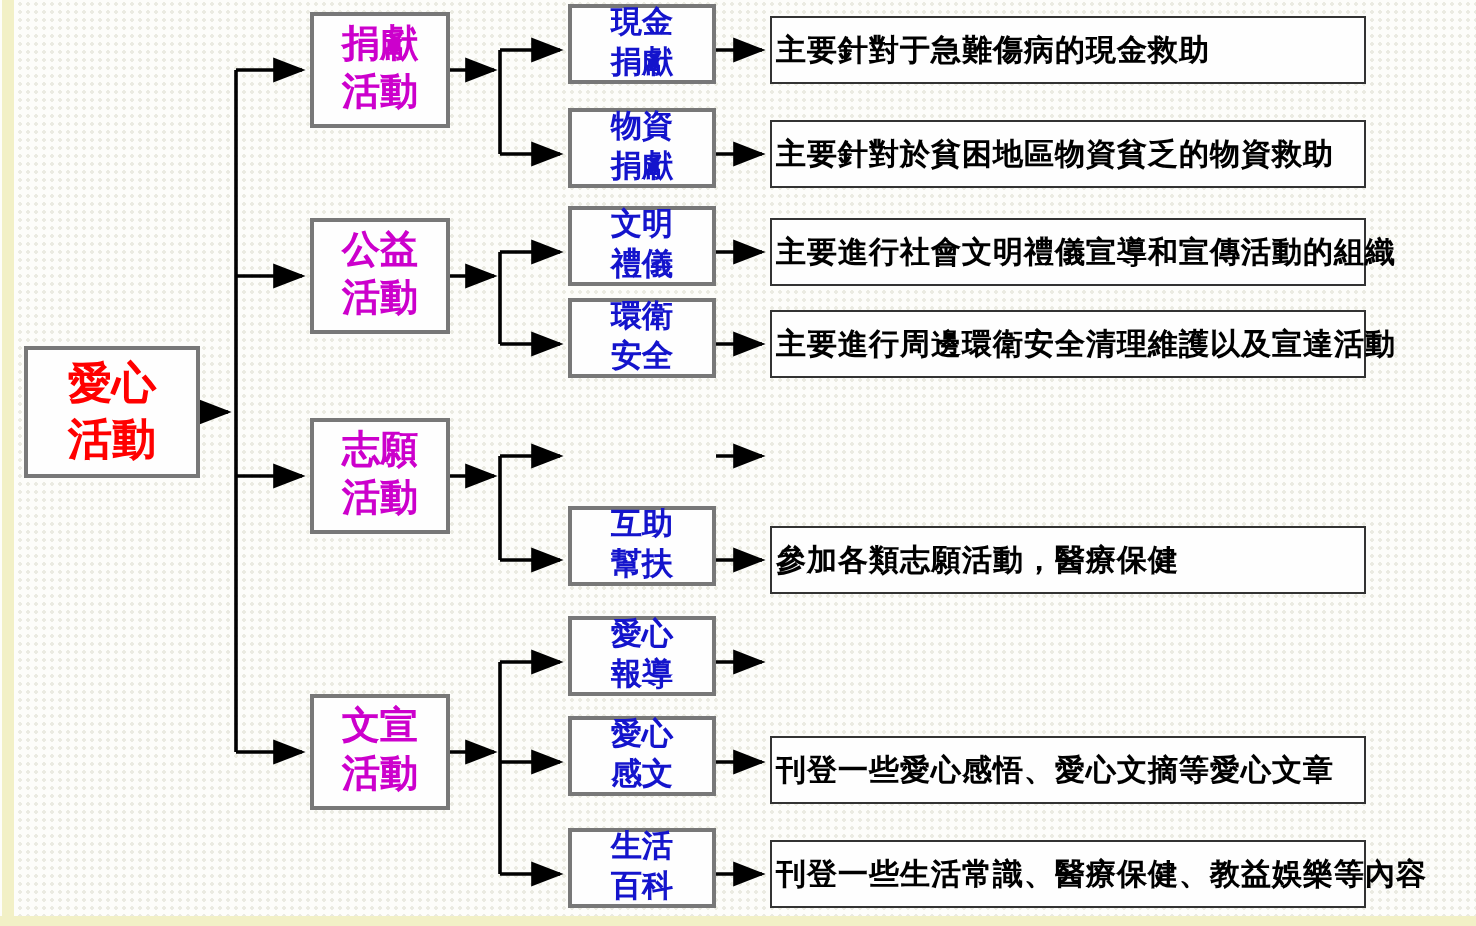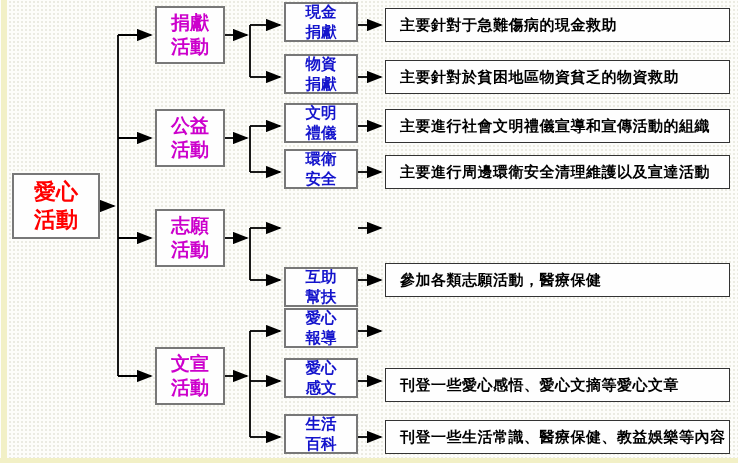--- a/index.html
+++ b/index.html
@@ -35,24 +35,24 @@
   }
   .l2{
     left:155px;width:70px;height:58px;
     color:var(--branch-color,#cc00cc);font-size:19px;line-height:24px;
   }
   .l3{
     left:284px;width:74px;height:40px;
     color:var(--leaf-color,#1414cc);font-size:15.5px;line-height:20px;
   }
   .desc{
-    position:absolute;box-sizing:border-box;left:385px;width:345px;height:34px;
+    position:absolute;box-sizing:border-box;left:385px;width:298px;height:34px;
     background:#fefefe;border:1.5px solid #333333;
     display:flex;align-items:center;
-    padding-left:14px;
+    padding-left:2px;
     color:var(--desc-color,#000000);font-size:15px;font-weight:bold;
     letter-spacing:0.5px;white-space:nowrap;
   }
   svg.wires{position:absolute;left:0;top:0;z-index:0;}
   .node,.desc{z-index:1;}
 </style>
 </head>
 <body>
 
 <div class="slide">
@@ -138,21 +138,21 @@
     <span>捐獻</span>
   </div>
   <div class="node l3" style="top:103px">
     <span>文明</span>
     <span>禮儀</span>
   </div>
   <div class="node l3" style="top:149px">
     <span>環衛</span>
     <span>安全</span>
   </div>
-  <div class="node l3" style="top:267px">
+  <div class="node l3" style="top:253px">
     <span>互助</span>
     <span>幫扶</span>
   </div>
   <div class="node l3" style="top:308px">
     <span>愛心</span>
     <span>報導</span>
   </div>
   <div class="node l3" style="top:358px">
     <span>愛心</span>
     <span>感文</span>

